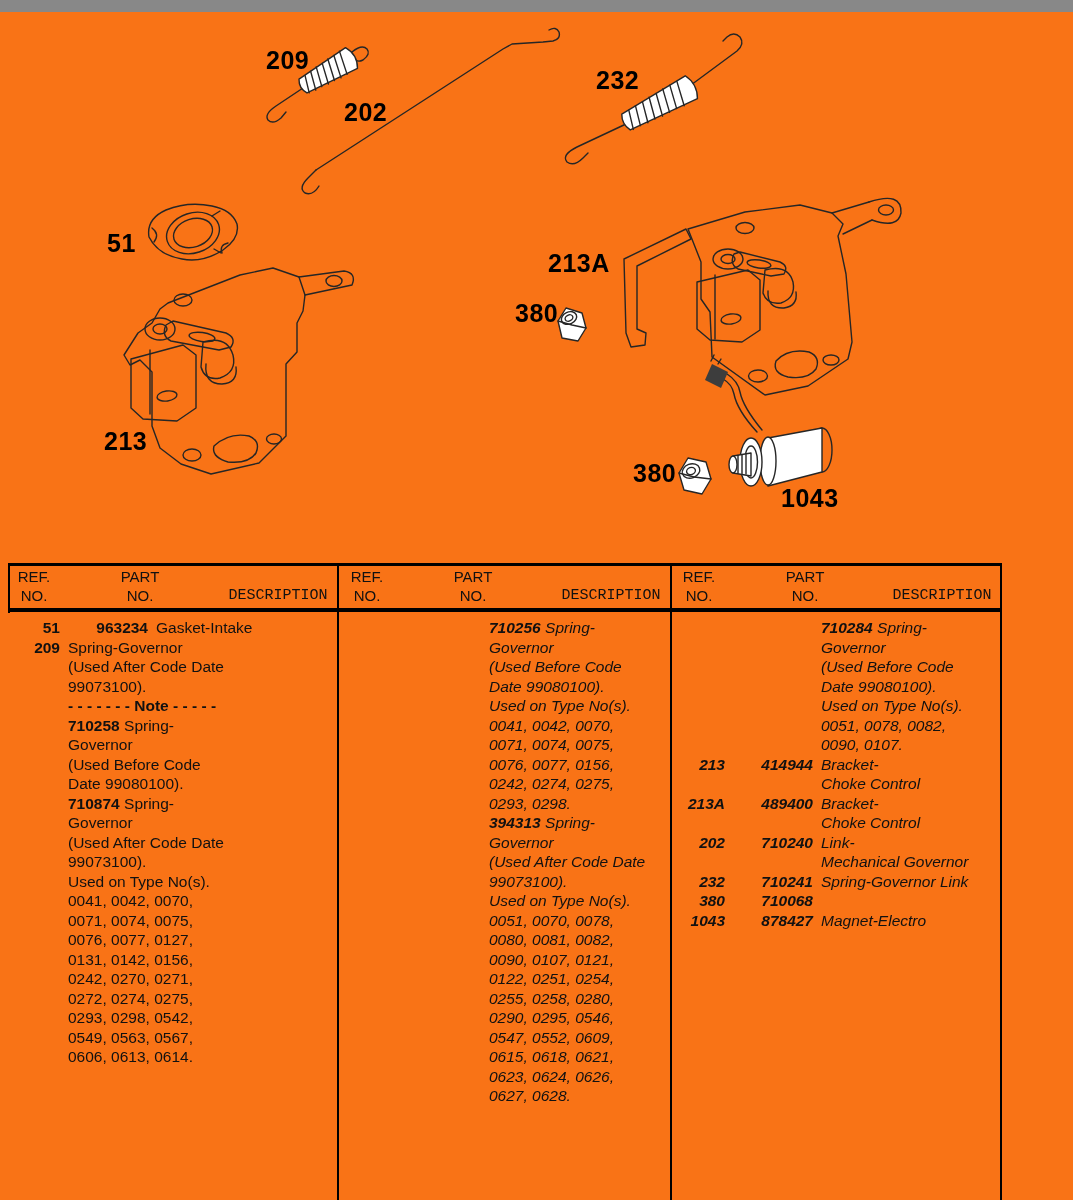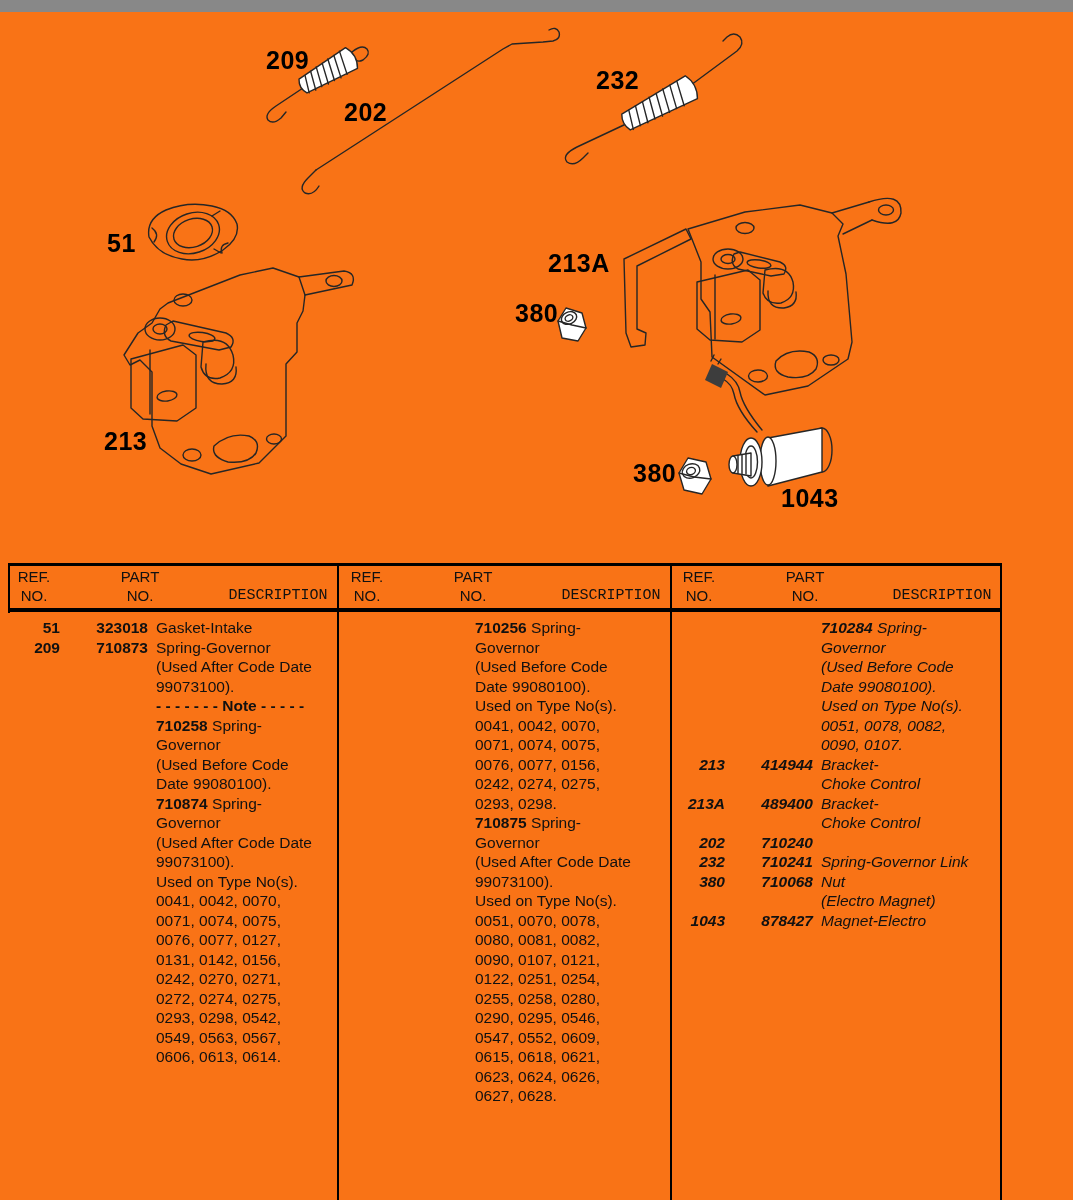--- a/index.html
+++ b/index.html
@@ -179,28 +179,27 @@
     <div>
         <div>PART</div>
         <div>NO.</div>
       </div>
     <div class="bottom">DESCRIPTION</div>
   </div>
 
   <div class="col-body" style="left:8px;width:326px;">
       <div class="entry">
         <div class="ref">51</div>
-        <div class="part">323018</div>
+        <div class="part">963234</div>
         <div class="desc">
           <div class="dline"><span>Gasket-Intake</span></div>
         </div>
       </div>
       <div class="entry">
         <div class="ref">209</div>
-        <div class="part">710873</div>
         <div class="desc">
           <div class="dline"><span>Spring-Governor</span></div>
           <div class="dline"><span>(Used After Code Date</span></div>
           <div class="dline"><span>99073100).</span></div>
           <div class="dline"><b>- - - - - - - Note - - - - -</b></div>
           <div class="dline"><b>710258</b><span> Spring-</span></div>
           <div class="dline"><span>Governor</span></div>
           <div class="dline"><span>(Used Before Code</span></div>
           <div class="dline"><span>Date 99080100).</span></div>
           <div class="dline"><b>710874</b><span> Spring-</span></div>
@@ -213,36 +212,36 @@
           <div class="dline"><span>0076, 0077, 0127,</span></div>
           <div class="dline"><span>0131, 0142, 0156,</span></div>
           <div class="dline"><span>0242, 0270, 0271,</span></div>
           <div class="dline"><span>0272, 0274, 0275,</span></div>
           <div class="dline"><span>0293, 0298, 0542,</span></div>
           <div class="dline"><span>0549, 0563, 0567,</span></div>
           <div class="dline"><span>0606, 0613, 0614.</span></div>
         </div>
       </div>
     </div>
-  <div class="col-body" style="left:327px;width:326px;">
+  <div class="col-body" style="left:341px;width:326px;font-style:italic;">
       <div class="entry">
         <div class="ref"></div>
         <div class="part"></div>
         <div class="desc">
           <div class="dline"><b>710256</b><span> Spring-</span></div>
           <div class="dline"><span>Governor</span></div>
           <div class="dline"><span>(Used Before Code</span></div>
           <div class="dline"><span>Date 99080100).</span></div>
           <div class="dline"><span>Used on Type No(s).</span></div>
           <div class="dline"><span>0041, 0042, 0070,</span></div>
           <div class="dline"><span>0071, 0074, 0075,</span></div>
           <div class="dline"><span>0076, 0077, 0156,</span></div>
           <div class="dline"><span>0242, 0274, 0275,</span></div>
           <div class="dline"><span>0293, 0298.</span></div>
-          <div class="dline"><b>710875</b><span> Spring-</span></div>
+          <div class="dline"><b>394313</b><span> Spring-</span></div>
           <div class="dline"><span>Governor</span></div>
           <div class="dline"><span>(Used After Code Date</span></div>
           <div class="dline"><span>99073100).</span></div>
           <div class="dline"><span>Used on Type No(s).</span></div>
           <div class="dline"><span>0051, 0070, 0078,</span></div>
           <div class="dline"><span>0080, 0081, 0082,</span></div>
           <div class="dline"><span>0090, 0107, 0121,</span></div>
           <div class="dline"><span>0122, 0251, 0254,</span></div>
           <div class="dline"><span>0255, 0258, 0280,</span></div>
           <div class="dline"><span>0290, 0295, 0546,</span></div>
@@ -279,35 +278,35 @@
         <div class="ref">213A</div>
         <div class="part">489400</div>
         <div class="desc">
           <div class="dline"><span>Bracket-</span></div>
           <div class="dline"><span>Choke Control</span></div>
         </div>
       </div>
       <div class="entry">
         <div class="ref">202</div>
         <div class="part">710240</div>
+        <div class="desc">
+          <div class="dline"><span>Link-</span></div>
+          <div class="dline"><span>Mechanical Governor</span></div>
+        </div>
       </div>
       <div class="entry">
         <div class="ref">232</div>
         <div class="part">710241</div>
         <div class="desc">
           <div class="dline"><span>Spring-Governor Link</span></div>
         </div>
       </div>
       <div class="entry">
         <div class="ref">380</div>
         <div class="part">710068</div>
-        <div class="desc">
-          <div class="dline"><span>Nut</span></div>
-          <div class="dline"><span>(Electro Magnet)</span></div>
-        </div>
       </div>
       <div class="entry">
         <div class="ref">1043</div>
         <div class="part">878427</div>
         <div class="desc">
           <div class="dline"><span>Magnet-Electro</span></div>
         </div>
       </div>
     </div>
 

